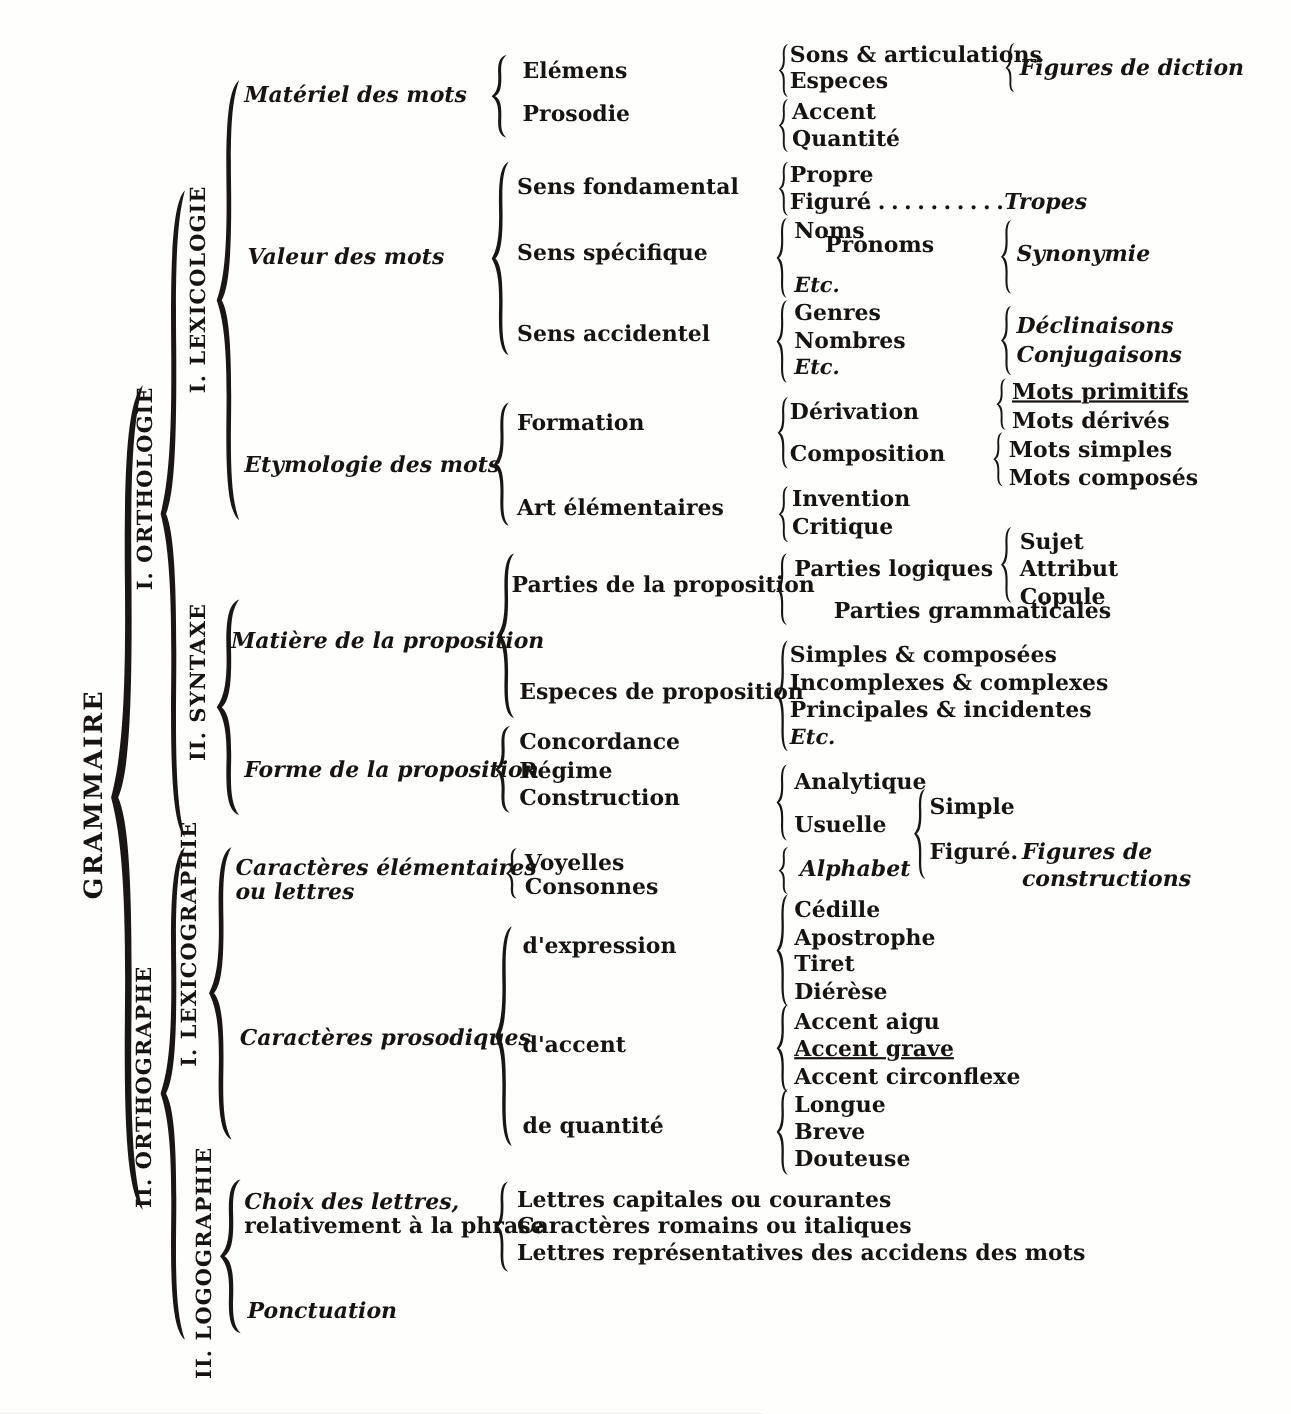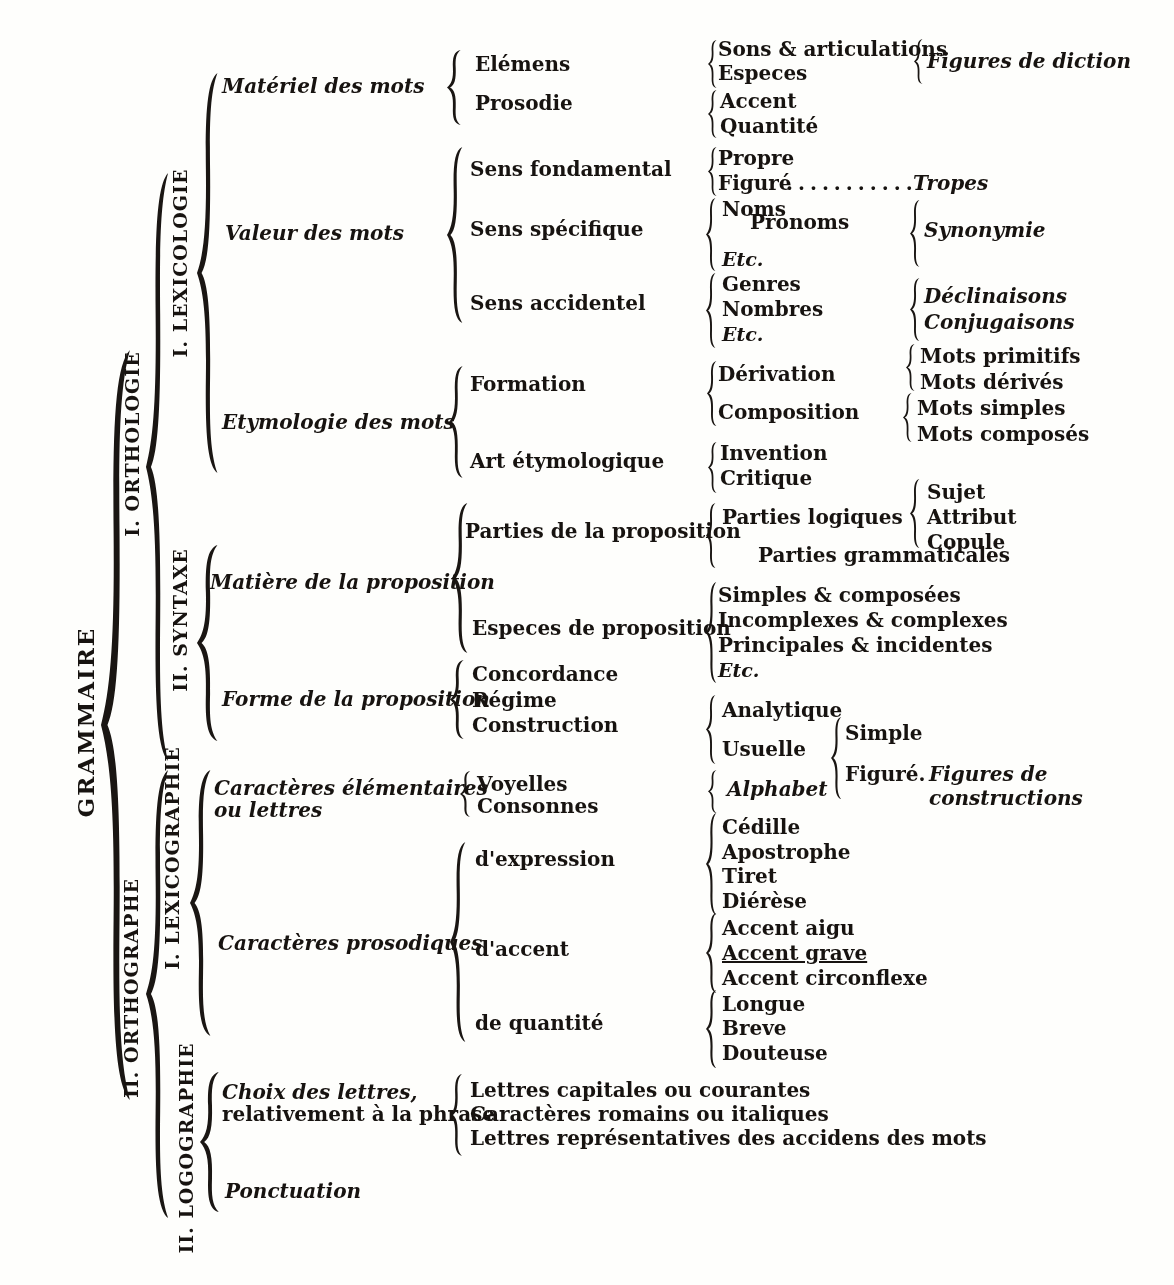--- a/index.html
+++ b/index.html
@@ -96,25 +96,25 @@
   <div class="n" style="left:470px;top:291px;">Sens accidentel</div>
   <div class="n" style="left:722px;top:272px;">Genres</div>
   <div class="n" style="left:722px;top:297px;">Nombres</div>
   <div class="n it sm" style="left:722px;top:322px;">Etc.</div>
   <div class="n it" style="left:924px;top:284px;">Déclinaisons</div>
   <div class="n it" style="left:924px;top:310px;">Conjugaisons</div>
 
   <div class="n" style="left:470px;top:372px;">Formation</div>
   <div class="n" style="left:718px;top:362px;">Dérivation</div>
   <div class="n" style="left:718px;top:400px;">Composition</div>
-  <div class="n" style="left:920px;top:344px;">Mots primitifs</div>
+  <div class="n" style="left:920px;top:344px;text-decoration:underline;">Mots primitifs</div>
   <div class="n" style="left:920px;top:370px;">Mots dérivés</div>
   <div class="n" style="left:917px;top:396px;">Mots simples</div>
   <div class="n" style="left:917px;top:422px;">Mots composés</div>
-  <div class="n" style="left:470px;top:449px;">Art étymologique</div>
+  <div class="n" style="left:470px;top:449px;">Art élémentaires</div>
   <div class="n" style="left:720px;top:441px;">Invention</div>
   <div class="n" style="left:720px;top:466px;">Critique</div>
 
   <div class="n it" style="left:210px;top:570px;">Matière de la proposition</div>
   <div class="n" style="left:465px;top:519px;">Parties de la proposition</div>
   <div class="n" style="left:722px;top:505px;">Parties logiques</div>
   <div class="n" style="left:722px;top:543px;margin-left:36px;">Parties grammaticales</div>
   <div class="n" style="left:927px;top:480px;">Sujet</div>
   <div class="n" style="left:927px;top:505px;">Attribut</div>
   <div class="n" style="left:927px;top:530px;">Copule</div>

